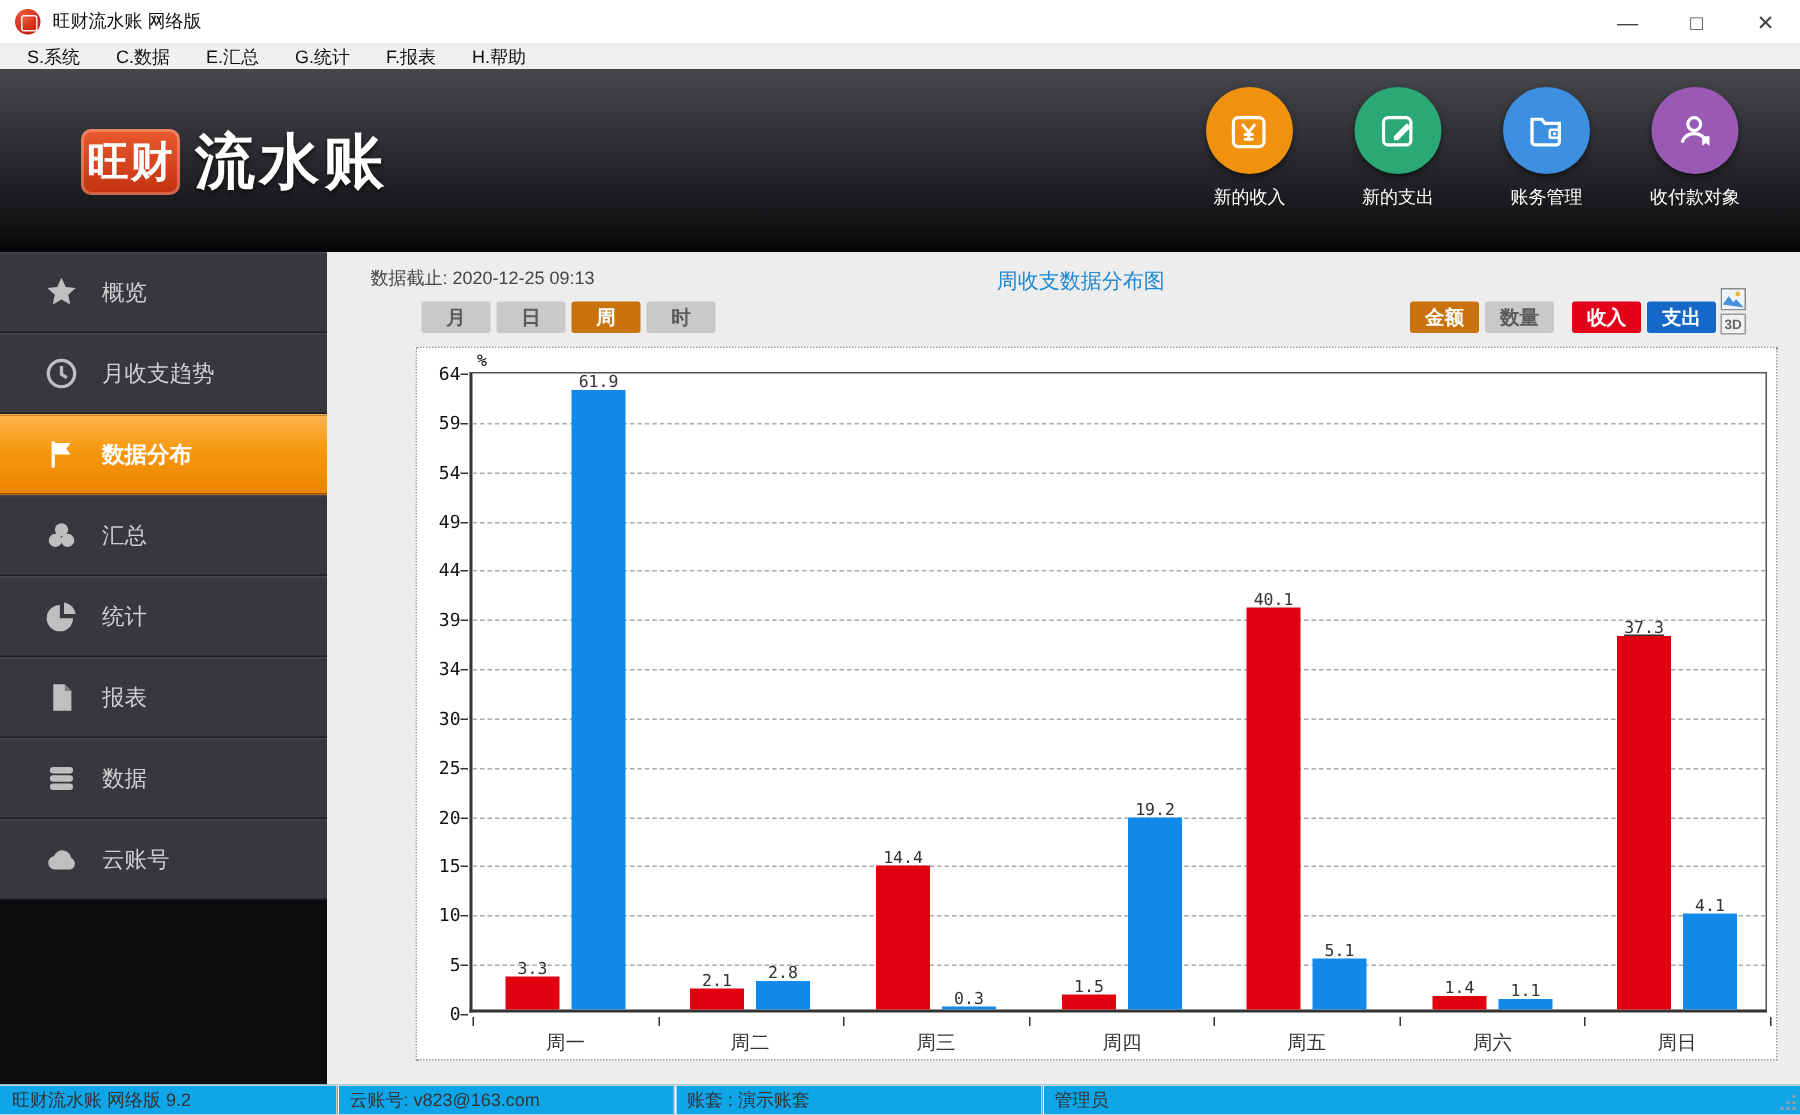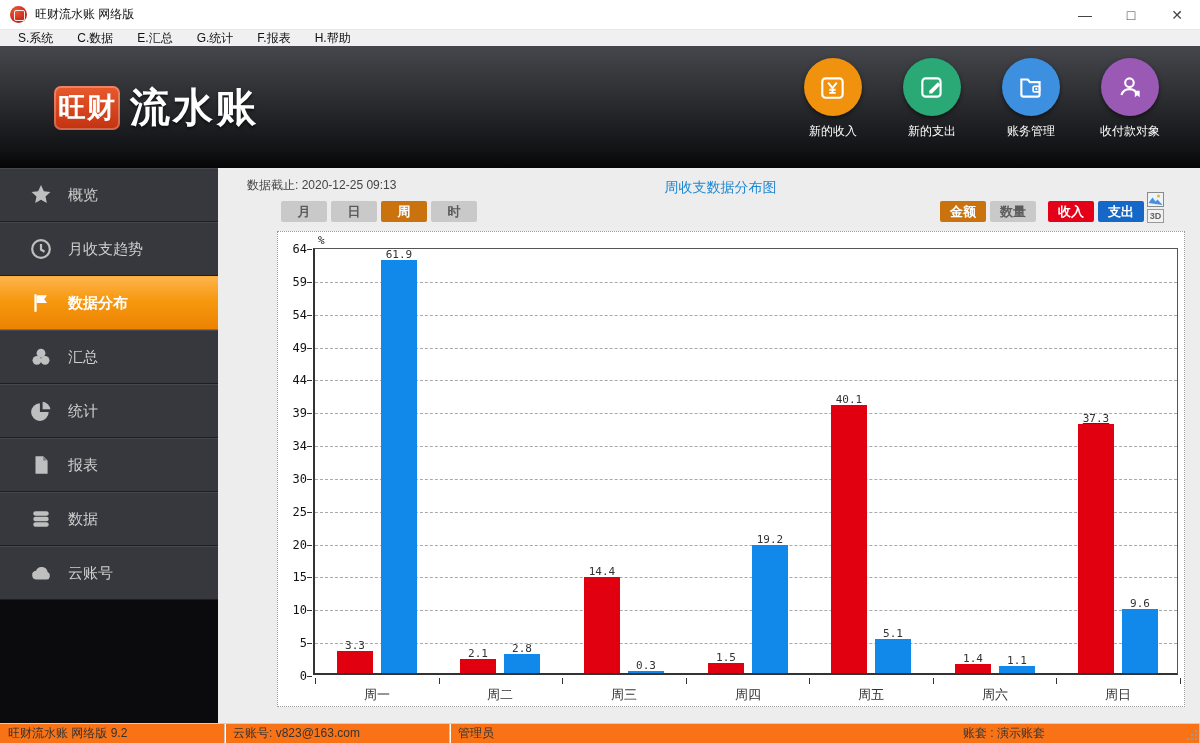--- a/index.html
+++ b/index.html
@@ -78,21 +78,21 @@
     font-family:"DejaVu Sans Mono", monospace; }
   .unit-label { position:absolute; top:-15px; left:3px; font-size:11px; color:#111;
     font-family:"DejaVu Sans Mono", monospace; }
   .bar { position:absolute; bottom:0; width:36px; }
   .vlabel { position:absolute; width:80px; text-align:center; font-size:11px; color:#333;
     font-family:"DejaVu Sans Mono", monospace; }
   .xtick { position:absolute; width:1px; height:6px; background:#333; top:429px; }
   .xlabel { position:absolute; top:437px; width:124px; text-align:center; font-size:13px; color:#333; }
 
   
-  .statusbar { height:20px; background:#f97316; border-top:1px solid #cfcfcf; display:flex;
+  .statusbar { height:20px; background:#0ea5e9; border-top:1px solid #cfcfcf; display:flex;
     align-items:center; font-size:12px; color:#333; position:relative; }
   .seg { height:100%; display:flex; align-items:center; border-right:1px solid #c6c6c6;
     box-shadow:1px 0 0 #fff; padding-left:8px; }
   .seg0 { width:225px; } .seg1 { width:225px; } .seg2 { width:245px; } .seg3 { flex:1; border-right:none; box-shadow:none; }
   .grip { position:absolute; right:3px; bottom:3px; width:2px; height:2px; background:#9a9a9a;
     box-shadow:-4px 0 #9a9a9a,-8px 0 #9a9a9a,0 -4px #9a9a9a,-4px -4px #9a9a9a,0 -8px #9a9a9a; }
 </style>
 </head>
 <body>
 
@@ -343,26 +343,26 @@
           <div class="xlabel" style="left: 618px;">周六</div>
           <div class="bar" style="left: 640px; height: 9px; background: rgb(224, 0, 16);"></div>
           <div class="vlabel" style="left: 618px; top: 403px;">1.4</div>
           <div class="bar" style="left: 684px; height: 7px; background: rgb(17, 137, 234);"></div>
           <div class="vlabel" style="left: 662px; top: 405px;">1.1</div>
           <div class="xtick" style="left: 741px;"></div>
           <div class="xlabel" style="left: 741px;">周日</div>
           <div class="bar" style="left: 763px; height: 249px; background: rgb(224, 0, 16);"></div>
           <div class="vlabel" style="left: 741px; top: 163px; text-decoration: underline;">37.3</div>
           <div class="bar" style="left: 807px; height: 64px; background: rgb(17, 137, 234);"></div>
-          <div class="vlabel" style="left: 785px; top: 348px;">9.6</div>
+          <div class="vlabel" style="left: 785px; top: 348px;">4.1</div>
           <div class="xtick" style="left: 865px;"></div>
         </div>
     </div>
   </div>
 </div>
 
 <div class="statusbar">
   <div class="seg seg0">旺财流水账 网络版 9.2</div>
   <div class="seg seg1">云账号: v823@163.com</div>
+  <div class="seg seg2">账套 : 演示账套</div>
   <div class="seg seg3">管理员</div>
-  <div class="seg seg2">账套 : 演示账套</div>
   <div class="grip"></div>
 </div>
 
 </body></html>

